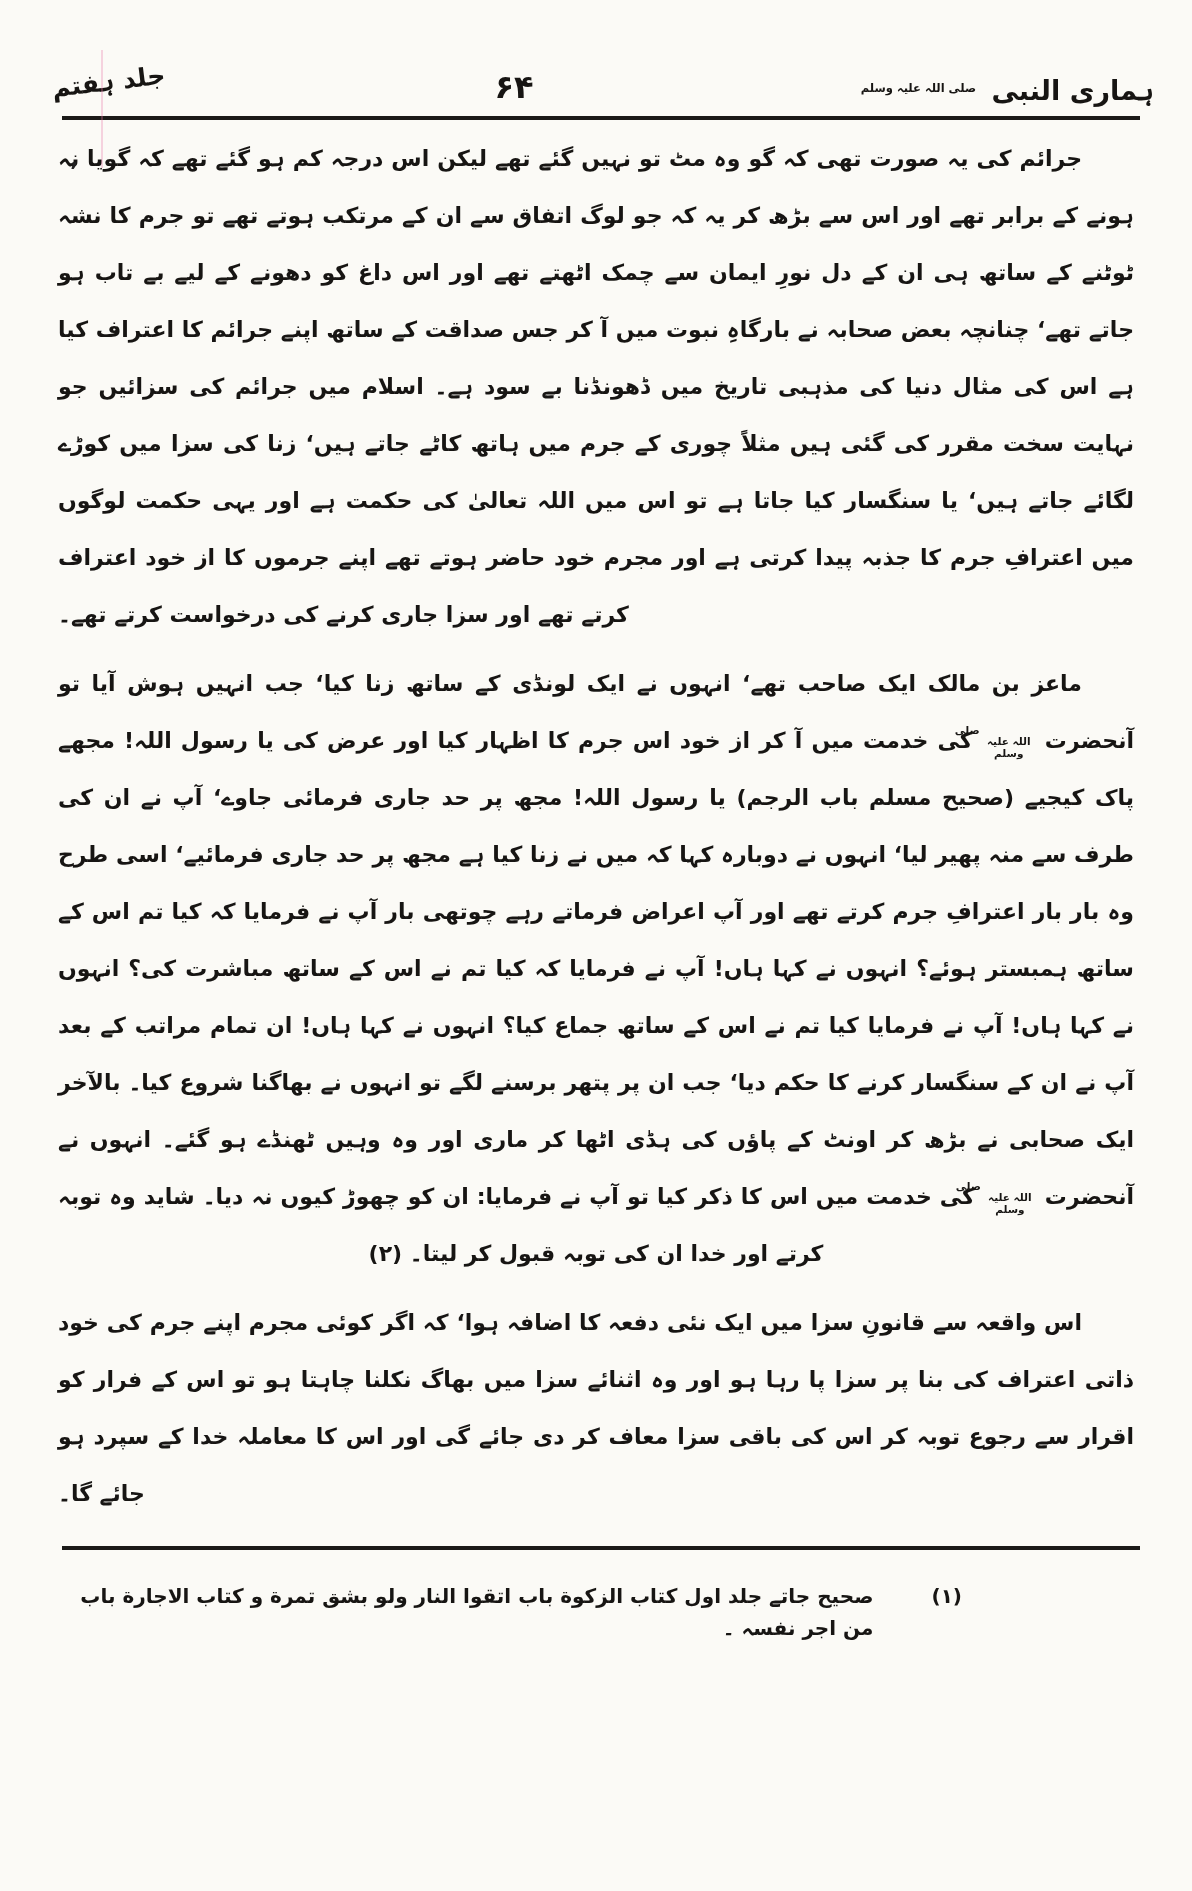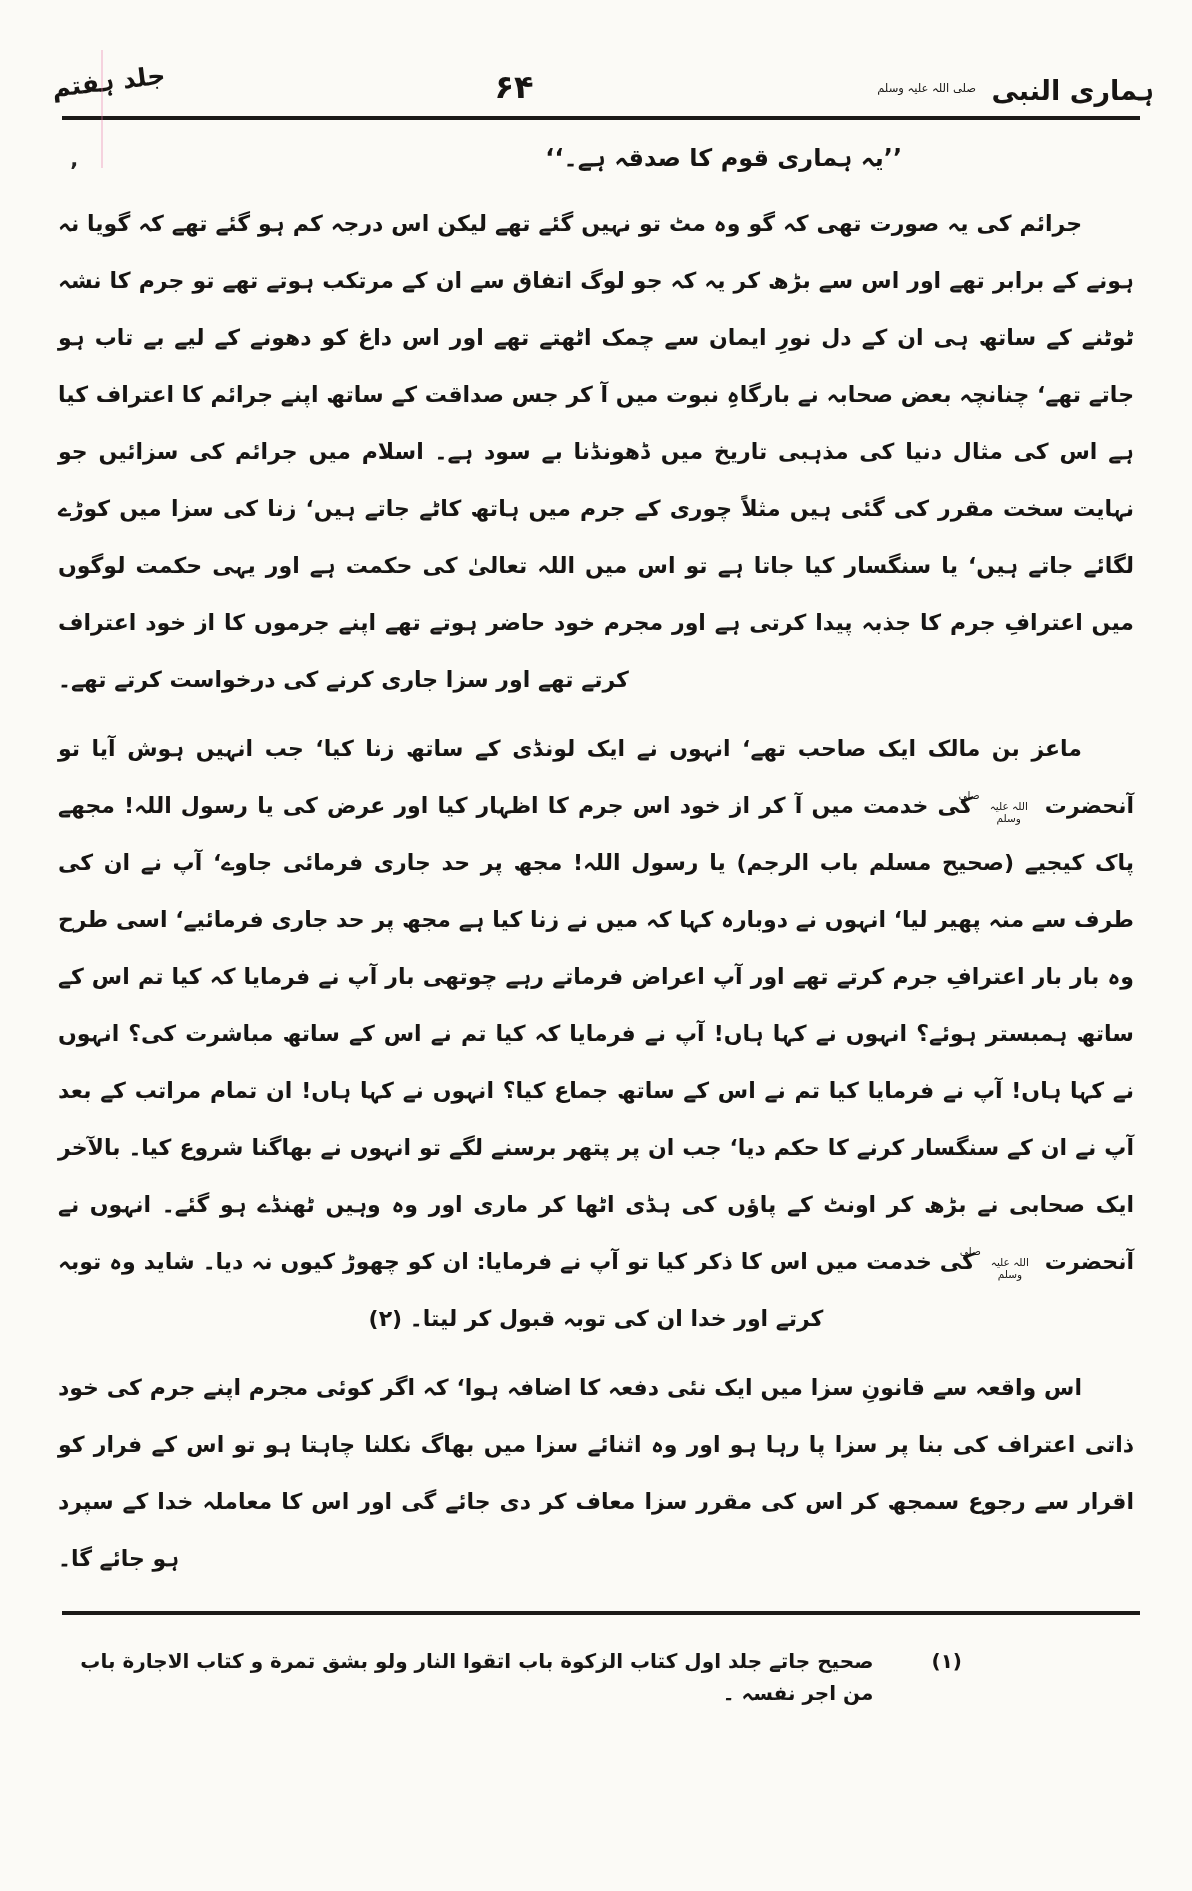--- a/index.html
+++ b/index.html
@@ -24,21 +24,21 @@
     transform:rotate(-7deg);transform-origin:bottom left;
     padding-left:24px;
   }
   .hdr-pagenum{font-size:32px;font-weight:bold;letter-spacing:2px;padding-right:60px;}
   .hdr-title{font-size:27px;font-weight:bold;direction:rtl;white-space:nowrap;}
   .salawat{
     display:inline-block;
     width:56px;
     font-size:11.5px;
     line-height:1.12;
-    font-weight:normal;
+    font-weight:bold;
     vertical-align:8px;
     margin-right:6px;
     text-align:center;
   }
   .salawat.inline{
     width:46px;
     font-size:10.5px;
     vertical-align:middle;
     margin:0 4px;
     line-height:1.05;
@@ -99,25 +99,24 @@
       <span>ہماری النبی</span>
       <span class="salawat">صلی اللہ علیہ وسلم</span>
     </div>
   </div>
 
   <div class="rule"></div>
   <span class="artifact-tick">٬</span>
   <div class="scan-streak"></div>
 
   <div class="body">
-    <p class="quote">’’یہ ہماری قوم کا صدقہ ہے۔‘‘</p>
     <div id="paragraphs">
         <p class="para last-left">جرائم کی یہ صورت تھی کہ گو وہ مٹ تو نہیں گئے تھے لیکن اس درجہ کم ہو گئے تھے کہ گویا نہ ہونے کے برابر تھے اور اس سے بڑھ کر یہ کہ جو لوگ اتفاق سے ان کے مرتکب ہوتے تھے تو جرم کا نشہ ٹوٹنے کے ساتھ ہی ان کے دل نورِ ایمان سے چمک اٹھتے تھے اور اس داغ کو دھونے کے لیے بے تاب ہو جاتے تھے‘ چنانچہ بعض صحابہ نے بارگاہِ نبوت میں آ کر جس صداقت کے ساتھ اپنے جرائم کا اعتراف کیا ہے اس کی مثال دنیا کی مذہبی تاریخ میں ڈھونڈنا بے سود ہے۔ اسلام میں جرائم کی سزائیں جو نہایت سخت مقرر کی گئی ہیں مثلاً چوری کے جرم میں ہاتھ کاٹے جاتے ہیں‘ زنا کی سزا میں کوڑے لگائے جاتے ہیں‘ یا سنگسار کیا جاتا ہے تو اس میں اللہ تعالیٰ کی حکمت ہے اور یہی حکمت لوگوں میں اعترافِ جرم کا جذبہ پیدا کرتی ہے اور مجرم خود حاضر ہوتے تھے اپنے جرموں کا از خود اعتراف کرتے تھے اور سزا جاری کرنے کی درخواست کرتے تھے۔</p>
         <p class="para last-center">ماعز بن مالک ایک صاحب تھے‘ انہوں نے ایک لونڈی کے ساتھ زنا کیا‘ جب انہیں ہوش آیا تو آنحضرت <span class="salawat inline">صلی اللہ علیہ وسلم</span> کی خدمت میں آ کر از خود اس جرم کا اظہار کیا اور عرض کی یا رسول اللہ! مجھے پاک کیجیے (صحیح مسلم باب الرجم) یا رسول اللہ! مجھ پر حد جاری فرمائی جاوے‘ آپ نے ان کی طرف سے منہ پھیر لیا‘ انہوں نے دوبارہ کہا کہ میں نے زنا کیا ہے مجھ پر حد جاری فرمائیے‘ اسی طرح وہ بار بار اعترافِ جرم کرتے تھے اور آپ اعراض فرماتے رہے چوتھی بار آپ نے فرمایا کہ کیا تم اس کے ساتھ ہمبستر ہوئے؟ انہوں نے کہا ہاں! آپ نے فرمایا کہ کیا تم نے اس کے ساتھ مباشرت کی؟ انہوں نے کہا ہاں! آپ نے فرمایا کیا تم نے اس کے ساتھ جماع کیا؟ انہوں نے کہا ہاں! ان تمام مراتب کے بعد آپ نے ان کے سنگسار کرنے کا حکم دیا‘ جب ان پر پتھر برسنے لگے تو انہوں نے بھاگنا شروع کیا۔ بالآخر ایک صحابی نے بڑھ کر اونٹ کے پاؤں کی ہڈی اٹھا کر ماری اور وہ وہیں ٹھنڈے ہو گئے۔ انہوں نے آنحضرت <span class="salawat inline">صلی اللہ علیہ وسلم</span> کی خدمت میں اس کا ذکر کیا تو آپ نے فرمایا: ان کو چھوڑ کیوں نہ دیا۔ شاید وہ توبہ کرتے اور خدا ان کی توبہ قبول کر لیتا۔ (۲)</p>
-        <p class="para last-left">اس واقعہ سے قانونِ سزا میں ایک نئی دفعہ کا اضافہ ہوا‘ کہ اگر کوئی مجرم اپنے جرم کی خود ذاتی اعتراف کی بنا پر سزا پا رہا ہو اور وہ اثنائے سزا میں بھاگ نکلنا چاہتا ہو تو اس کے فرار کو اقرار سے رجوع سمجھ کر اس کی مقرر سزا معاف کر دی جائے گی اور اس کا معاملہ خدا کے سپرد ہو جائے گا۔</p>
+        <p class="para last-left">اس واقعہ سے قانونِ سزا میں ایک نئی دفعہ کا اضافہ ہوا‘ کہ اگر کوئی مجرم اپنے جرم کی خود ذاتی اعتراف کی بنا پر سزا پا رہا ہو اور وہ اثنائے سزا میں بھاگ نکلنا چاہتا ہو تو اس کے فرار کو اقرار سے رجوع توبہ کر اس کی باقی سزا معاف کر دی جائے گی اور اس کا معاملہ خدا کے سپرد ہو جائے گا۔</p>
       </div>
   </div>
 
   <div class="fn-rule"></div>
   <div class="footnotes" id="footnotes">
       <div class="fn-row">
         <span class="fn-marker">(۱)</span>
         <span class="fn-text">صحیح جاتے جلد اول کتاب الزکوة باب اتقوا النار ولو بشق تمرة و کتاب الاجارة باب من اجر نفسہ ۔</span>
       </div>
     </div>

